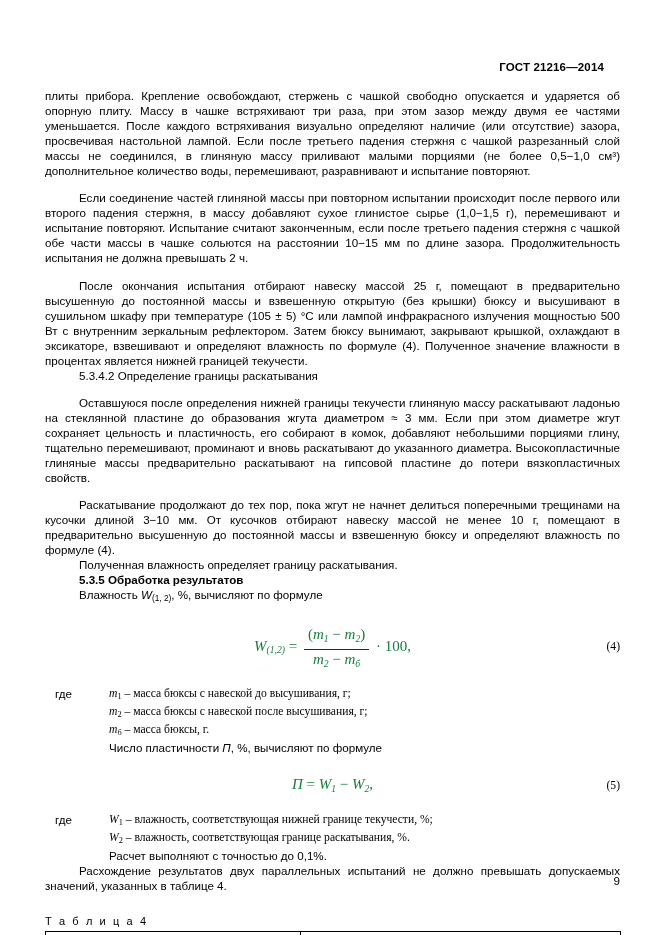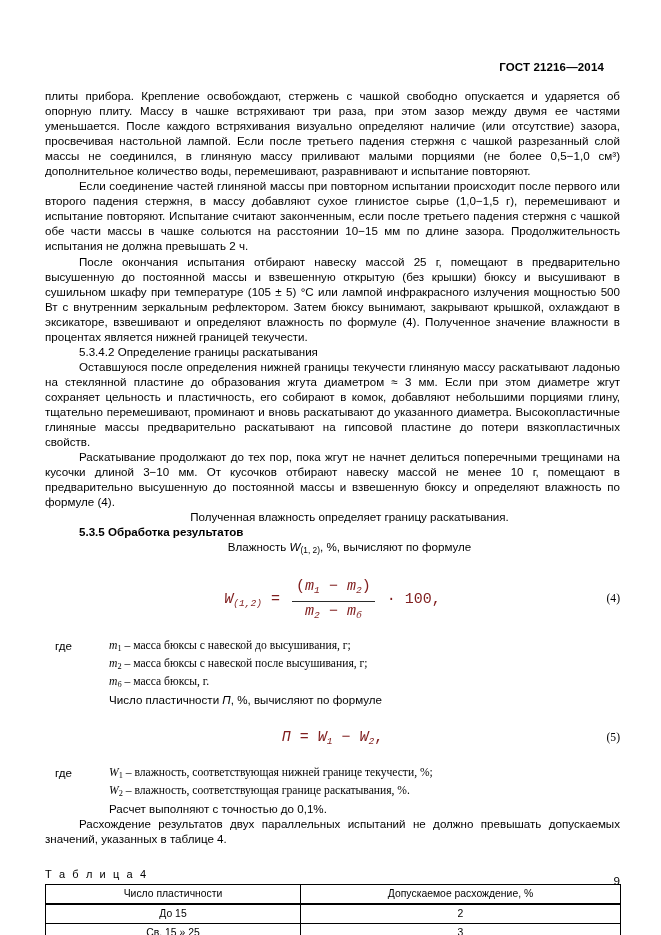--- a/index.html
+++ b/index.html
@@ -42,37 +42,38 @@
   p.para {
     margin: 0;
     font-size: 11.6px;
     line-height: 15.05px;
     text-align: justify;
     text-justify: inter-word;
     hyphens: none;
   }
   p.para.indent {
     text-indent: 34px;
+    margin-top: 12px;
   }
   .sec-head {
     margin: 0;
     font-size: 11.6px;
     line-height: 15.05px;
     text-indent: 34px;
     text-align: left;
   }
   .sec-head.bold {
     font-weight: bold;
   }
   .noindent-line {
     margin: 0;
     font-size: 11.6px;
     line-height: 15.05px;
     text-indent: 34px;
-    text-align: center;
+    text-align: left;
   }
   sub {
     font-size: 0.72em;
     vertical-align: -0.24em;
   }
   .ital {
     font-style: italic;
   }
 
   
@@ -82,24 +83,24 @@
     text-align: center;
   }
   .formula-num {
     position: absolute;
     right: 0;
     font-family: "Liberation Serif", serif;
     font-size: 11.6px;
   }
   .eq {
     display: inline-block;
-    font-family: Liberation Mono, monospace;
+    font-family: Liberation Serif, serif;
     font-style: italic;
     font-size: 15px;
-    color: #7f1d1d;
+    color: #15803d;
     white-space: nowrap;
   }
   .eq .nonital { font-style: normal; }
   .frac {
     display: inline-block;
     vertical-align: middle;
     text-align: center;
     margin: 0 3px;
   }
   .frac .num {

